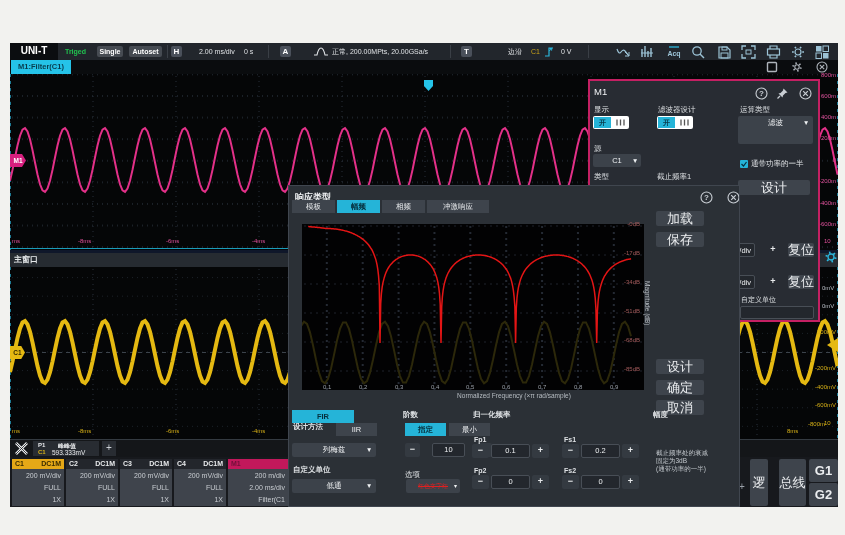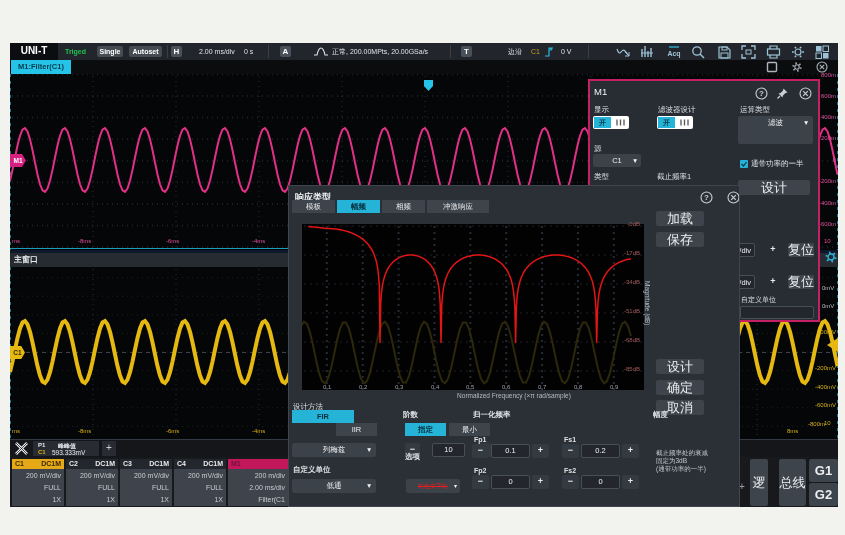--- a/index.html
+++ b/index.html
@@ -343,33 +343,33 @@
       <div class="ax" style="left:249px;top:198px;color:#9aa0a8">0.7</div>
       <div class="ax" style="left:285px;top:198px;color:#9aa0a8">0.8</div>
       <div class="ax" style="left:321px;top:198px;color:#9aa0a8">0.9</div>
  <div class="ax" style="left:95px;top:206px;width:260px;text-align:center;color:#b6bcc2;font-size:6.5px">Normalized Frequency (×π rad/sample)</div>
  <div class="ax" style="left:362px;top:95px;color:#b6bcc2;font-size:6.5px;transform:rotate(90deg);transform-origin:left top">Magnitude (dB)</div>
  <div class="gb" style="left:367px;top:25px;width:48px;height:15px;line-height:15px">加载</div>
  <div class="gb" style="left:367px;top:46px;width:48px;height:15px;line-height:15px">保存</div>
  <div class="gb" style="left:367px;top:173px;width:48px;height:15px;line-height:15px">设计</div>
  <div class="gb" style="left:367px;top:194px;width:48px;height:15px;line-height:15px">确定</div>
  <div class="gb" style="left:367px;top:214px;width:48px;height:15px;line-height:15px">取消</div>
- <div class="lab" style="left:4px;top:216px;font-weight:normal">设计方法</div>
+ <div class="lab" style="left:4px;top:236px;font-weight:bold">设计方法</div>
  <div class="tbtn on" style="left:3px;top:224px;width:62px">FIR</div>
  <div class="tbtn" style="left:47px;top:237px;width:41px">IIR</div>
  <div class="ddl" style="left:3px;top:257px;width:84px;height:14px;line-height:14px">列梅兹<span style="position:absolute;right:5px;top:0">▾</span></div>
  <div class="lab" style="left:4px;top:279px;font-weight:bold">自定义单位</div>
  <div class="ddl" style="left:3px;top:293px;width:84px;height:14px;line-height:14px">低通<span style="position:absolute;right:5px;top:0">▾</span></div>
  <div class="lab" style="left:114px;top:224px;font-weight:bold">阶数</div>
  <div class="tbtn on" style="left:116px;top:237px;width:41px">指定</div>
  <div class="tbtn" style="left:160px;top:237px;width:41px">最小</div>
  <div class="pm" style="left:116px;top:257px;width:15px">−</div>
  <div class="vb" style="left:143px;top:257px;width:33px">10</div>
  <div class="pm" style="left:188px;top:257px;width:15px">+</div>
- <div class="lab" style="left:116px;top:266px;font-weight:bold">选项</div>
+ <div class="lab" style="left:116px;top:284px;font-weight:normal">选项</div>
  <div class="ddl" style="left:117px;top:293px;width:54px;height:14px;line-height:14px;color:#e02020;font-size:6px;overflow:hidden;text-decoration:line-through">红色文字红<span style="position:absolute;right:3px;top:0;color:#f0f2f4">▾</span></div>
  <div class="lab" style="left:184px;top:224px;font-weight:bold">归一化频率</div>
  <div class="lab" style="left:185px;top:250px;font-size:7px;font-weight:bold">Fp1</div>
  <div class="pm" style="left:183px;top:258px;width:17px">−</div>
  <div class="vb" style="left:202px;top:258px;width:39px">0.1</div>
  <div class="pm" style="left:243px;top:258px;width:17px">+</div>
  <div class="lab" style="left:275px;top:250px;font-size:7px;font-weight:bold">Fs1</div>
  <div class="pm" style="left:273px;top:258px;width:17px">−</div>
  <div class="vb" style="left:292px;top:258px;width:39px">0.2</div>
  <div class="pm" style="left:333px;top:258px;width:17px">+</div>

